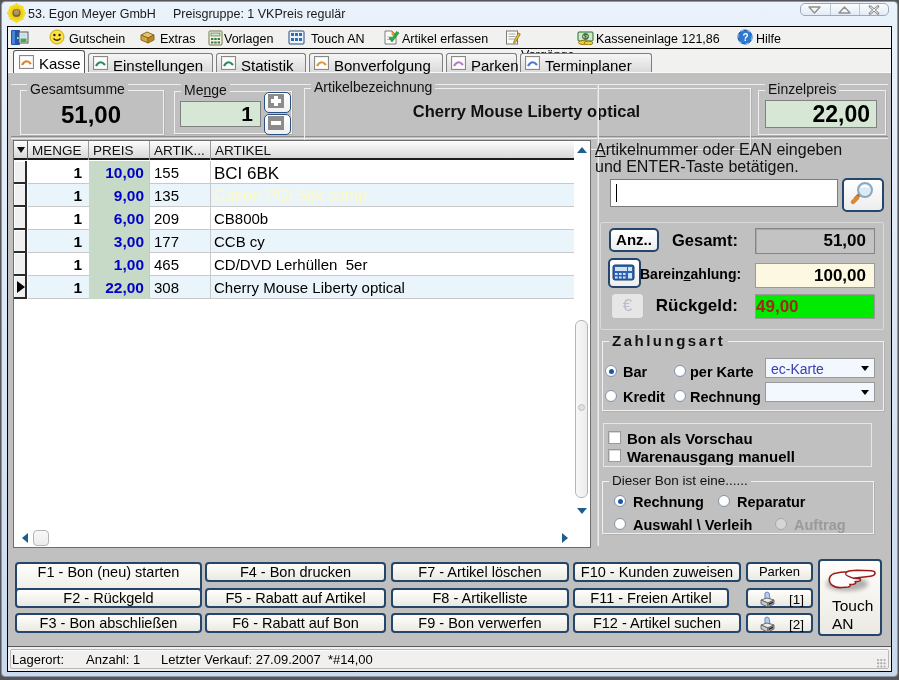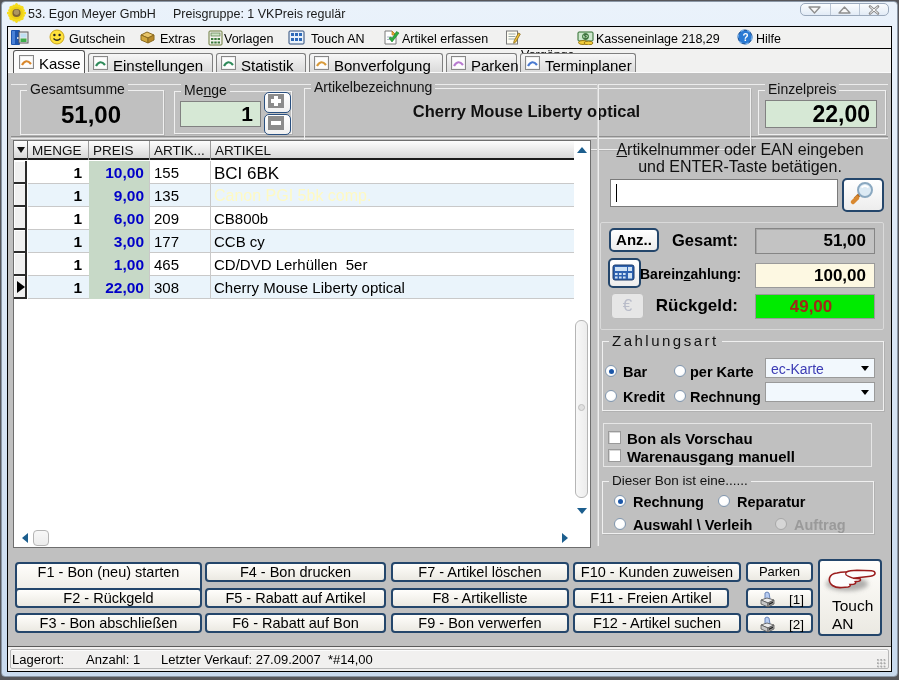--- a/index.html
+++ b/index.html
@@ -133,21 +133,21 @@
  <path d="M9 12 L13.5 4 L15.3 5 L10.8 13 L8.7 14.3 Z" fill="#f2c63c" stroke="#8a6a1a" stroke-width=".8"></path>
 </svg>
 <div class="mi" style="left:521px;margin-top:16px;">Vorgänge</div>
 <svg class="ab" style="left:577px;top:30px;" width="17" height="15" viewBox="0 0 17 15">
  <rect x="1" y="2" width="15" height="9" rx="1" fill="#cfe8cf" stroke="#2a6a2a"></rect>
  <circle cx="8.5" cy="6.5" r="3" fill="#a8d0a8" stroke="#2a6a2a"></circle>
  <text x="6.7" y="9" font-size="7" fill="#1a4a1a" font-family="Liberation Sans">$</text>
  <ellipse cx="6" cy="12.5" rx="4.5" ry="2" fill="#f2cd3a" stroke="#9a7a1a"></ellipse>
  <ellipse cx="11.5" cy="13" rx="4.5" ry="1.8" fill="#f2cd3a" stroke="#9a7a1a"></ellipse>
 </svg>
-<div class="mi" style="left:596px;">Kasseneinlage 218,29</div>
+<div class="mi" style="left:596px;">Kasseneinlage 121,86</div>
 <svg class="ab" style="left:737px;top:29px;" width="16" height="16" viewBox="0 0 16 16">
  <circle cx="8" cy="8" r="7" fill="#2a7ad4" stroke="#1a4a8a"></circle>
  <circle cx="8" cy="8" r="7" fill="none" stroke="#7ab0e8" stroke-width="1.4" stroke-dasharray="3.5 3.5"></circle>
  <text x="5.4" y="11.5" font-size="10" font-weight="bold" fill="#fff" font-family="Liberation Sans">?</text>
 </svg>
 <div class="mi" style="left:756px;">Hilfe</div>
 <div class="ab" style="left:8px;top:72px;width:883px;height:574px;background:#c0c0c0;border-top:1px solid #fafafa;"></div>
 <div class="tab" style="left:88px;top:53px;width:125px;height:19px;">
     <svg class="ab" style="left:4px;top:2px" width="15" height="14" viewBox="0 0 15 14">
       <rect x="0.5" y="0.5" width="14" height="13" fill="#f0f0f0" stroke="#888"></rect>
@@ -173,21 +173,21 @@
     <span class="tabtx">Bonverfolgung</span>
   </div>
 <div class="tab" style="left:446px;top:53px;width:71px;height:19px;">
     <svg class="ab" style="left:4px;top:2px" width="15" height="14" viewBox="0 0 15 14">
       <rect x="0.5" y="0.5" width="14" height="13" fill="#f0f0f0" stroke="#888"></rect>
       <rect x="2" y="2" width="11" height="10" fill="#fdfdfd"></rect>
       <path d="M3 10 Q7 3 12 9" stroke="#b87ad0" stroke-width="2.2" fill="none"></path>
     </svg>
     <span class="tabtx">Parken</span>
   </div>
-<div class="tab" style="left:520px;top:53px;width:116px;height:19px;text-align:center;">
+<div class="tab" style="left:520px;top:53px;width:132px;height:19px;text-align:center;">
     <svg class="ab" style="left:4px;top:2px" width="15" height="14" viewBox="0 0 15 14">
       <rect x="0.5" y="0.5" width="14" height="13" fill="#f0f0f0" stroke="#888"></rect>
       <rect x="2" y="2" width="11" height="10" fill="#fdfdfd"></rect>
       <path d="M3 10 Q7 3 12 9" stroke="#4a7ad0" stroke-width="2.2" fill="none"></path>
     </svg>
     <span class="tabtx">Terminplaner</span>
   </div>
 <div class="tab" style="left:13px;top:50px;width:72px;height:23px;background:#fdfdfd;border-color:#555;">
     <svg class="ab" style="left:5px;top:4px" width="15" height="14" viewBox="0 0 15 14">
       <rect x="0.5" y="0.5" width="14" height="13" fill="#f0f0f0" stroke="#888"></rect>
@@ -283,21 +283,21 @@
 <div class="ab" style="left:577px;top:147px;border-left:5px solid transparent;border-right:5px solid transparent;border-bottom:6px solid #1c5e8e;"></div>
 <div class="ab" style="left:575px;top:320px;width:13px;height:178px;background:linear-gradient(90deg,#f8f8f8,#ececec);border:1px solid #b5b5b5;border-radius:6px;"></div>
 <div class="ab" style="left:578px;top:404px;width:7px;height:7px;border-radius:50%;border:1px solid #c0c0c0;background:#e0e0e0;"></div>
 <div class="ab" style="left:577px;top:508px;border-left:5px solid transparent;border-right:5px solid transparent;border-top:6px solid #1c5e8e;"></div>
 
 <div class="ab" style="left:22px;top:533px;border-top:5px solid transparent;border-bottom:5px solid transparent;border-right:6px solid #1c5e8e;"></div>
 <div class="ab" style="left:33px;top:530px;width:16px;height:16px;background:linear-gradient(#f8f8f8,#ececec);border:1px solid #b5b5b5;border-radius:4px;"></div>
 <div class="ab" style="left:562px;top:533px;border-top:5px solid transparent;border-bottom:5px solid transparent;border-left:6px solid #1c5e8e;"></div>
 <div class="ab" style="left:597px;top:84px;width:1px;height:462px;background:#d4d4d4;"></div>
 <div class="ab" style="left:598px;top:84px;width:1px;height:462px;background:#ededed;"></div>
-<div class="ab" style="left:595px;top:142px;width:290px;text-align:center;font-size:16px;color:#111;line-height:16.5px;"><u>A</u>rtikelnummer oder EAN eingeben<br>und ENTER-Taste betätigen.</div>
+<div class="ab" style="left:595px;top:142px;width:290px;font-size:16px;color:#111;line-height:16.5px;"><u>A</u>rtikelnummer oder EAN eingeben<br>und ENTER-Taste betätigen.</div>
 <div class="ab" style="left:610px;top:179px;width:228px;height:28px;background:#fff;border:1px solid #7a7a7a;"></div>
 <div class="ab" style="left:616px;top:184px;width:1px;height:18px;background:#000;"></div>
 <div class="ab" style="left:842px;top:178px;width:42px;height:34px;background:linear-gradient(#ffffff,#ededed);border:2px solid #24466b;border-radius:5px;">
 <svg width="30" height="28" viewBox="0 0 30 28" style="position:absolute;left:3px;top:1px;">
  <line x1="8" y1="18" x2="14" y2="12" stroke="#b06820" stroke-width="3.5"></line>
  <line x1="6" y1="21" x2="10" y2="17" stroke="#d88830" stroke-width="4.5" stroke-linecap="round"></line>
  <circle cx="18" cy="9" r="7" fill="#dceaf4" stroke="#8aa8c0" stroke-width="2"></circle>
  <path d="M14.5 6.5 Q18 3.5 21.5 6.5" stroke="#fff" stroke-width="1.8" fill="none"></path>
 </svg>
   </div>
@@ -318,23 +318,23 @@
         <rect x="11" y="13.5" width="2.6" height="2"></rect>
         <rect x="16" y="4" width="4" height="4"></rect>
         <rect x="16" y="10" width="4" height="5.5"></rect>
       </g>
 </svg>
   </div>
 <div class="blab" style="left:640px;top:267px;width:98px;text-align:right;font-size:14px;">Barein<u>z</u>ahlung:</div>
 <div class="ab" style="left:755px;top:263px;width:120px;height:25px;background:#fdf8e2;border:1px solid #9a9a9a;text-align:right;font-size:17px;font-weight:bold;color:#000;line-height:23px;padding-right:8px;">100,00</div>
 <div class="ab" style="left:611px;top:293px;width:33px;height:26px;background:#e6e6e6;border:1px solid #bdbdbd;border-radius:4px;text-align:center;font-size:17px;color:#b9bcc9;line-height:24px;">€</div>
 <div class="blab" style="left:640px;top:298px;width:98px;text-align:right;font-size:17px;">Rückgeld:</div>
-<div class="ab" style="left:755px;top:294px;width:120px;height:25px;background:#00eb00;border:1px solid #9a9a9a;text-align:center;font-size:17px;font-weight:bold;color:#a02818;line-height:23px;padding-right:8px;">49,00</div>
+<div class="ab" style="left:755px;top:294px;width:120px;height:25px;background:#00eb00;border:1px solid #9a9a9a;text-align:left;font-size:17px;font-weight:bold;color:#a02818;line-height:23px;padding-right:8px;">49,00</div>
 <div class="fs" style="left:602px;top:341px;width:282px;height:70px;">
-    <span style="font-weight:normal;font-size:15px;letter-spacing:2.5px;">Zahlungsart</span>
+    <span style="font-weight:bold;font-size:15px;letter-spacing:2.5px;">Zahlungsart</span>
   </div>
 <div class="rad on" style="left:605px;top:365px;"></div>
 <div class="blab" style="left:623px;top:365px;">Bar</div>
 <div class="rad" style="left:674px;top:365px;"></div>
 <div class="blab" style="left:690px;top:365px;">per Karte</div>
 <div class="rad" style="left:605px;top:390px;"></div>
 <div class="blab" style="left:623px;top:390px;">Kredit</div>
 <div class="rad" style="left:674px;top:390px;"></div>
 <div class="blab" style="left:690px;top:390px;">Rechnung</div>
 <div class="sel" style="left:765px;top:358px;width:110px;">

